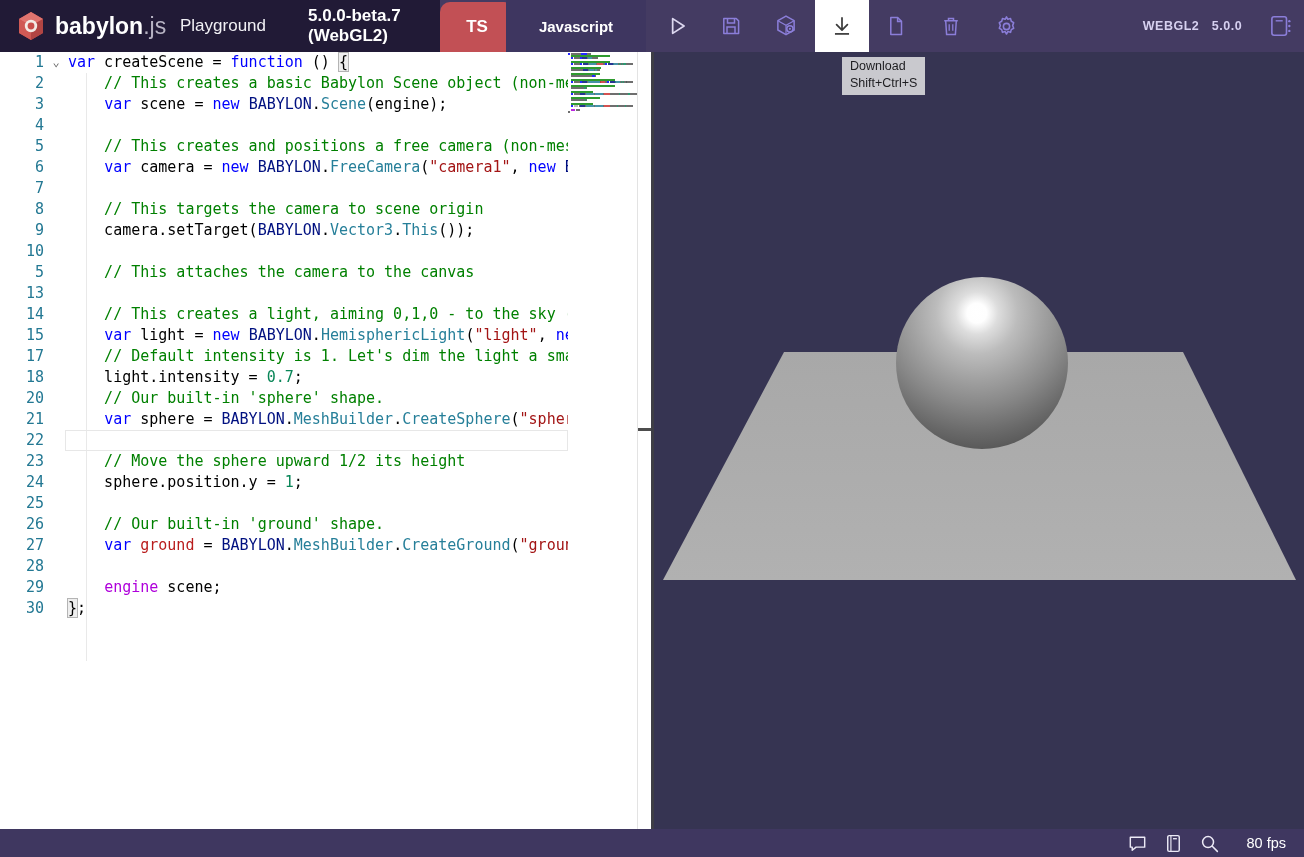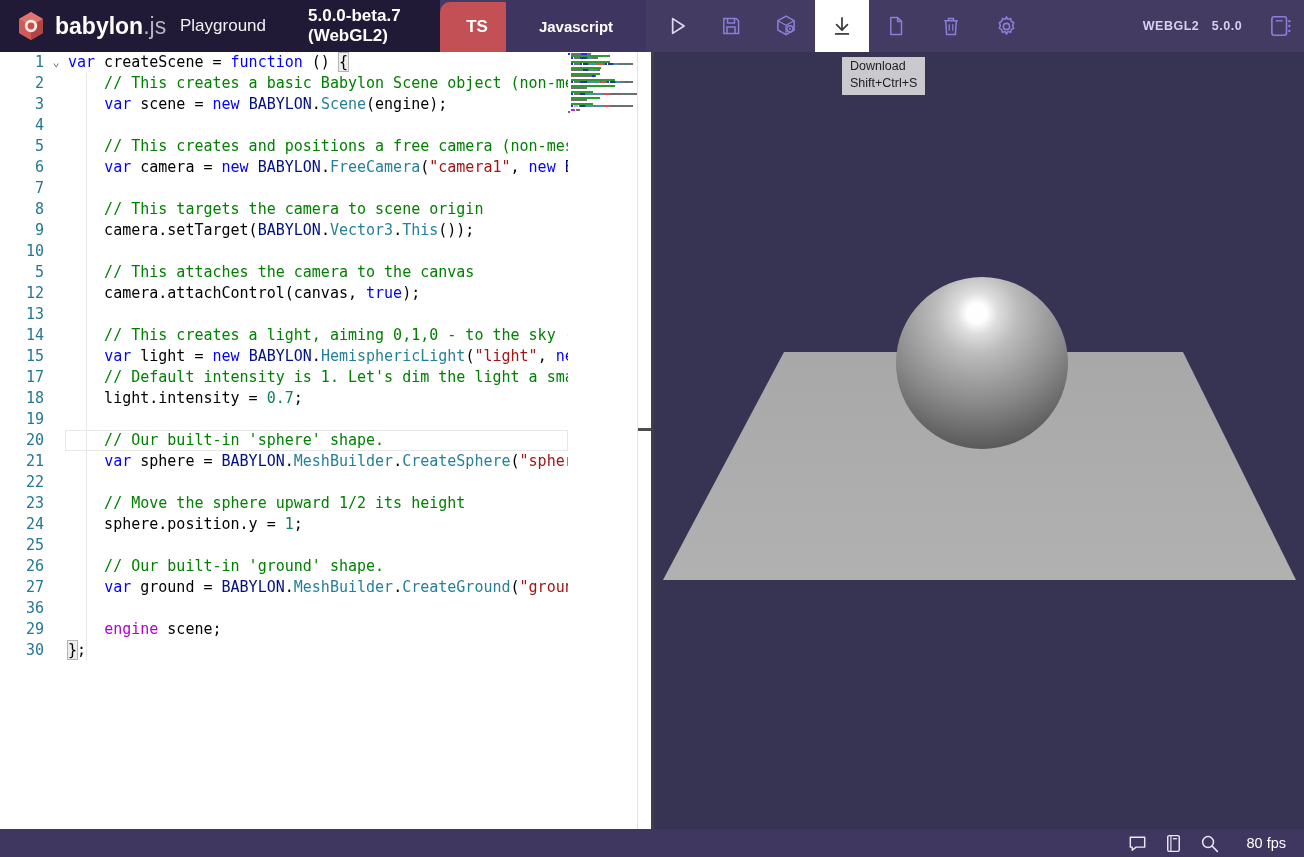--- a/index.html
+++ b/index.html
@@ -39,21 +39,21 @@
   .fold { width:24px; flex:none; text-align:center; color:#616161; font-size:12px; }
   .line-text { flex:none; }
   .tk-kw   { color:#0000ff; }
   .tk-ctl  { color:#af00db; }
   .tk-cmt  { color:#008000; }
   .tk-str  { color:#a31515; }
   .tk-num  { color:#098658; }
   .tk-type { color:#267f99; }
   .tk-ns   { color:#001080; }
   .tk-plain{ color:#000000; }
-  .tk-dim  { color:#000000; }
+  .tk-dim  { color:#b91c1c; }
   .tk-brkt { color:#000000; background:#eeeeee; outline:1px solid #b4b4b4; }
   .indent-guide { position:absolute; left:86px; top:21px; width:1px; height:588px; background:#e9e9e9; }
   .current-line-box { position:absolute; left:65px; top:378px; width:503px; height:21px; border:1px solid #e7e7e7; }
   .minimap { position:absolute; left:568px; top:1px; width:69px; height:64px; background:#ffffff; overflow:hidden; cursor:pointer; }
   .mrow { height:2px; display:flex; }
   .mseg { height:1.6px; margin-top:0.4px; flex:none; opacity:0.85; }
   .m-sp   { background:transparent; }
   .m-kw   { background:#0000ff; }
   .m-ctl  { background:#af00db; }
   .m-cmt  { background:#0a8a0a; }
@@ -188,36 +188,34 @@
       <div class="code-line"><span class="ln">2</span><span class="fold"></span><span class="line-text"><span class="tk-cmt">    // This creates a basic Babylon Scene object (non-mesh)</span></span></div>
       <div class="code-line"><span class="ln">3</span><span class="fold"></span><span class="line-text"><span class="tk-plain">    </span><span class="tk-kw">var</span><span class="tk-plain"> scene = </span><span class="tk-kw">new</span><span class="tk-plain"> </span><span class="tk-ns">BABYLON</span><span class="tk-plain">.</span><span class="tk-type">Scene</span><span class="tk-plain">(engine);</span></span></div>
       <div class="code-line"><span class="ln">4</span><span class="fold"></span><span class="line-text"></span></div>
       <div class="code-line"><span class="ln">5</span><span class="fold"></span><span class="line-text"><span class="tk-cmt">    // This creates and positions a free camera (non-mesh)</span></span></div>
       <div class="code-line"><span class="ln">6</span><span class="fold"></span><span class="line-text"><span class="tk-plain">    </span><span class="tk-kw">var</span><span class="tk-plain"> camera = </span><span class="tk-kw">new</span><span class="tk-plain"> </span><span class="tk-ns">BABYLON</span><span class="tk-plain">.</span><span class="tk-type">FreeCamera</span><span class="tk-plain">(</span><span class="tk-str">"camera1"</span><span class="tk-plain">, </span><span class="tk-kw">new</span><span class="tk-plain"> </span><span class="tk-ns">BABYLON</span></span></div>
       <div class="code-line"><span class="ln">7</span><span class="fold"></span><span class="line-text"></span></div>
       <div class="code-line"><span class="ln">8</span><span class="fold"></span><span class="line-text"><span class="tk-cmt">    // This targets the camera to scene origin</span></span></div>
       <div class="code-line"><span class="ln">9</span><span class="fold"></span><span class="line-text"><span class="tk-plain">    camera.setTarget(</span><span class="tk-ns">BABYLON</span><span class="tk-plain">.</span><span class="tk-type">Vector3</span><span class="tk-plain">.</span><span class="tk-type">This</span><span class="tk-plain">());</span></span></div>
       <div class="code-line"><span class="ln">10</span><span class="fold"></span><span class="line-text"></span></div>
       <div class="code-line"><span class="ln">5</span><span class="fold"></span><span class="line-text"><span class="tk-cmt">    // This attaches the camera to the canvas</span></span></div>
-      <div class="code-line"><span class="ln">12</span><span class="fold"></span><span class="line-text"><span class="tk-plain">    camera.attachControl(canvas, </span><span class="tk-kw">true</span><span class="tk-plain">);</span></span></div>
       <div class="code-line"><span class="ln">13</span><span class="fold"></span><span class="line-text"></span></div>
       <div class="code-line"><span class="ln">14</span><span class="fold"></span><span class="line-text"><span class="tk-cmt">    // This creates a light, aiming 0,1,0 - to the sky (non-mesh)</span></span></div>
       <div class="code-line"><span class="ln">15</span><span class="fold"></span><span class="line-text"><span class="tk-plain">    </span><span class="tk-kw">var</span><span class="tk-plain"> light = </span><span class="tk-kw">new</span><span class="tk-plain"> </span><span class="tk-ns">BABYLON</span><span class="tk-plain">.</span><span class="tk-type">HemisphericLight</span><span class="tk-plain">(</span><span class="tk-str">"light"</span><span class="tk-plain">, </span><span class="tk-kw">new</span></span></div>
       <div class="code-line"><span class="ln">17</span><span class="fold"></span><span class="line-text"><span class="tk-cmt">    // Default intensity is 1. Let's dim the light a small amount</span></span></div>
       <div class="code-line"><span class="ln">18</span><span class="fold"></span><span class="line-text"><span class="tk-plain">    light.intensity = </span><span class="tk-num">0.7</span><span class="tk-plain">;</span></span></div>
-      <div class="code-line"><span class="ln">19</span><span class="fold"></span><span class="line-text"></span></div>
       <div class="code-line"><span class="ln">20</span><span class="fold"></span><span class="line-text"><span class="tk-cmt">    // Our built-in 'sphere' shape.</span></span></div>
       <div class="code-line"><span class="ln">21</span><span class="fold"></span><span class="line-text"><span class="tk-plain">    </span><span class="tk-kw">var</span><span class="tk-plain"> sphere = </span><span class="tk-ns">BABYLON</span><span class="tk-plain">.</span><span class="tk-type">MeshBuilder</span><span class="tk-plain">.</span><span class="tk-type">CreateSphere</span><span class="tk-plain">(</span><span class="tk-str">"sphere"</span></span></div>
       <div class="code-line"><span class="ln">22</span><span class="fold"></span><span class="line-text"></span></div>
       <div class="code-line"><span class="ln">23</span><span class="fold"></span><span class="line-text"><span class="tk-cmt">    // Move the sphere upward 1/2 its height</span></span></div>
       <div class="code-line"><span class="ln">24</span><span class="fold"></span><span class="line-text"><span class="tk-plain">    sphere.position.y = </span><span class="tk-num">1</span><span class="tk-plain">;</span></span></div>
       <div class="code-line"><span class="ln">25</span><span class="fold"></span><span class="line-text"></span></div>
       <div class="code-line"><span class="ln">26</span><span class="fold"></span><span class="line-text"><span class="tk-cmt">    // Our built-in 'ground' shape.</span></span></div>
       <div class="code-line"><span class="ln">27</span><span class="fold"></span><span class="line-text"><span class="tk-plain">    </span><span class="tk-kw">var</span><span class="tk-plain"> </span><span class="tk-dim">ground</span><span class="tk-plain"> = </span><span class="tk-ns">BABYLON</span><span class="tk-plain">.</span><span class="tk-type">MeshBuilder</span><span class="tk-plain">.</span><span class="tk-type">CreateGround</span><span class="tk-plain">(</span><span class="tk-str">"ground"</span></span></div>
-      <div class="code-line"><span class="ln">36</span><span class="fold"></span><span class="line-text"></span></div>
+      <div class="code-line"><span class="ln">28</span><span class="fold"></span><span class="line-text"></span></div>
       <div class="code-line"><span class="ln">29</span><span class="fold"></span><span class="line-text"><span class="tk-plain">    </span><span class="tk-ctl">engine</span><span class="tk-plain"> scene;</span></span></div>
       <div class="code-line"><span class="ln">30</span><span class="fold"></span><span class="line-text"><span class="tk-brkt">}</span><span class="tk-plain">;</span></span></div>
     </div>
   <div class="indent-guide"></div>
   <div class="current-line-box"></div>
   <div class="minimap" id="minimap">
       <div class="mrow">
         <span class="mseg m-kw" style="width: 2.16px;"></span>
         <span class="mseg m-sp" style="width: 0.72px;"></span>
         <span class="mseg m-plain" style="width: 10.08px;"></span>

